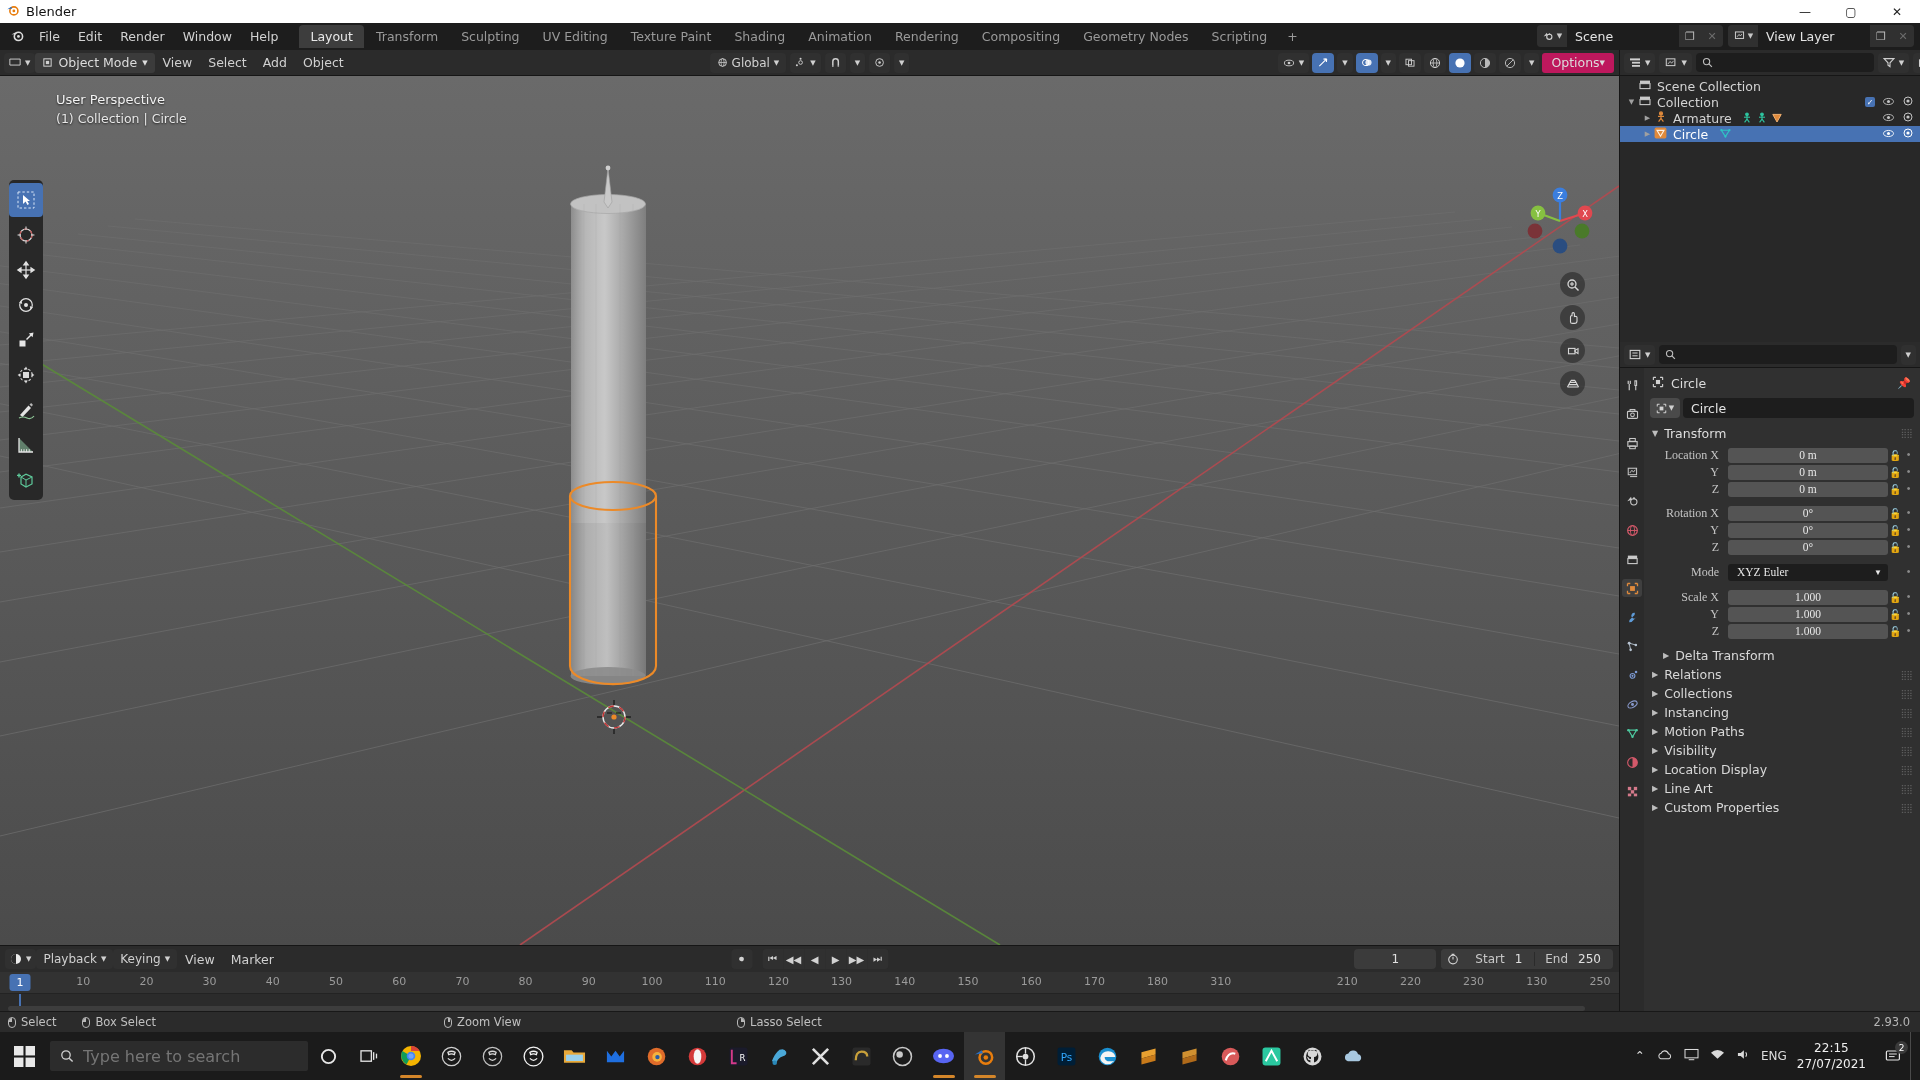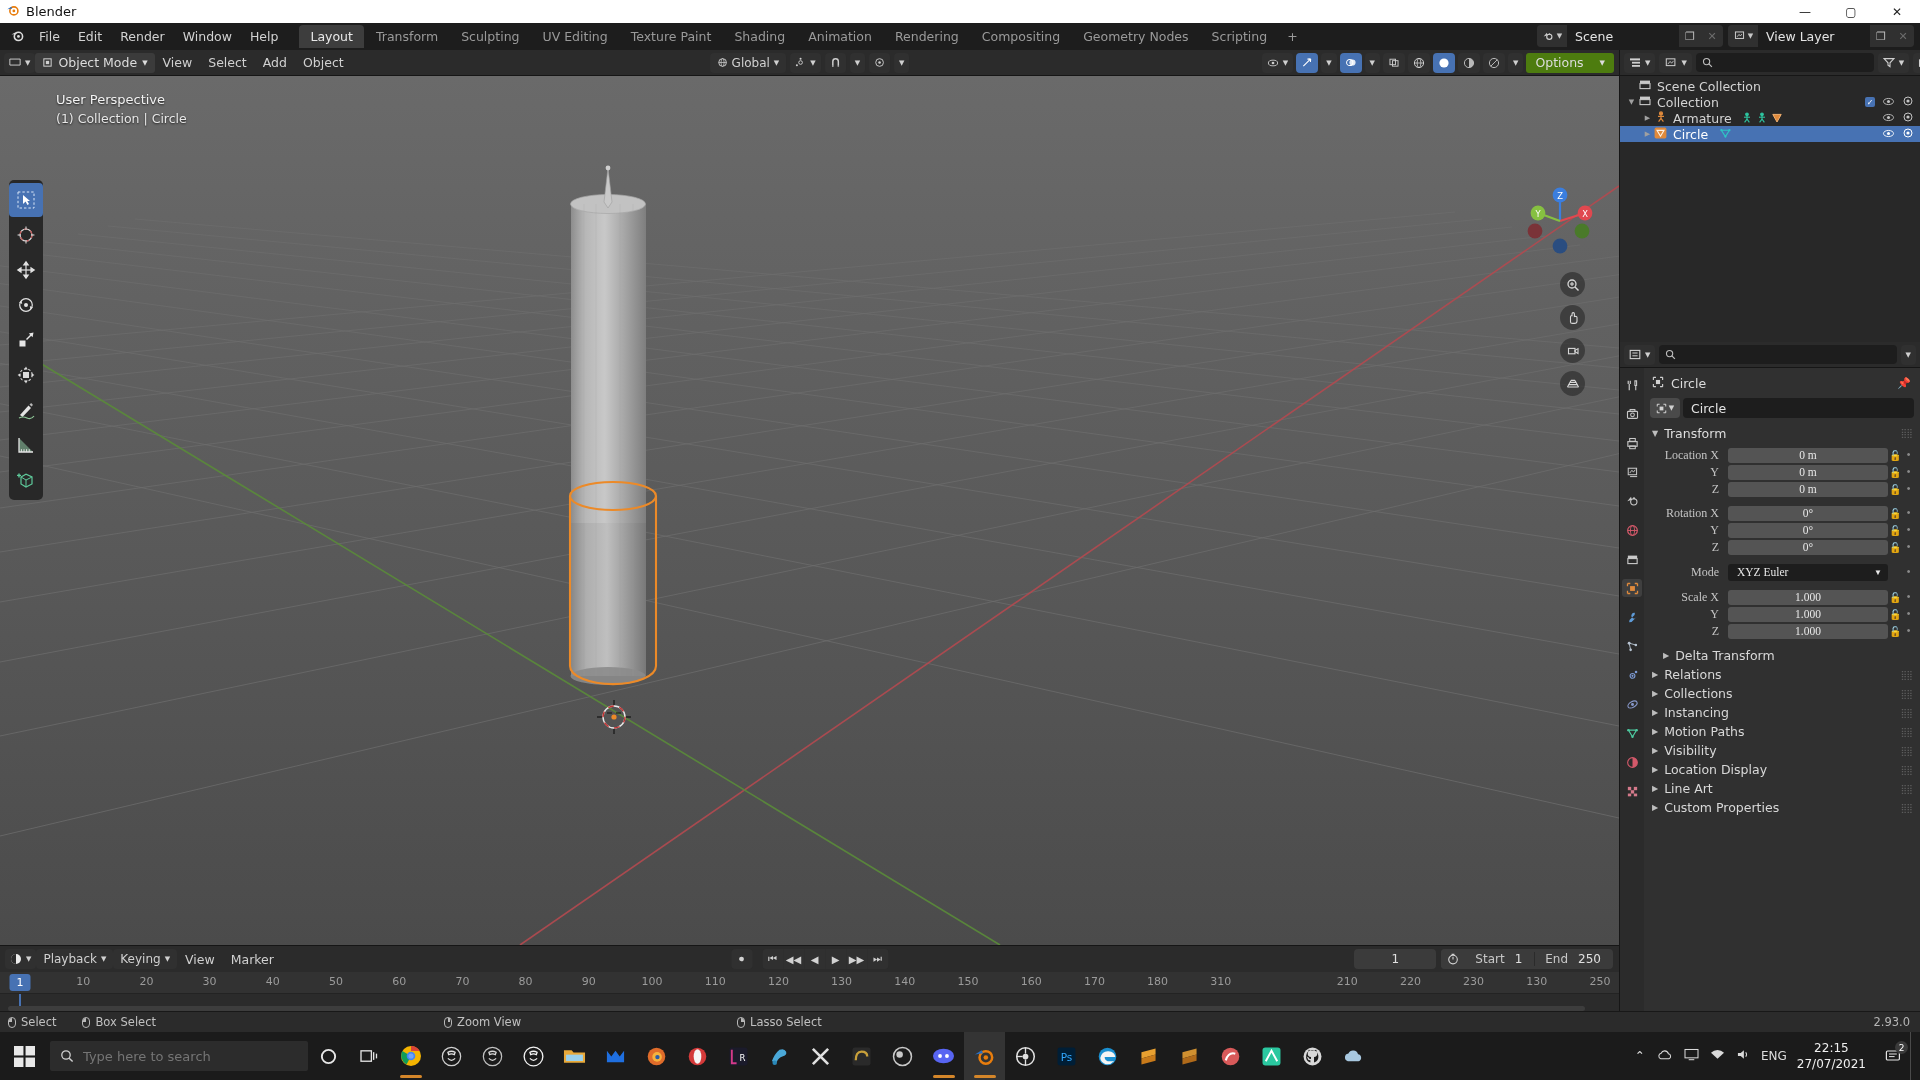--- a/index.html
+++ b/index.html
@@ -47,22 +47,22 @@
     padding:0 4px; position:relative; border-bottom:1px solid #161616; }
   .vp-mode { display:flex; align-items:center; gap:5px; height:20px; padding:0 7px;
     background:#3b3b3b; border-radius:3px; font-size:12.5px; color:#dcdcdc; }
   .vp-menu { padding:2px 8px; font-size:12.5px; color:#d0d0d0; border-radius:3px; }
   .vph-center { position:absolute; left:50%; transform:translateX(-50%);
     display:flex; align-items:center; gap:4px; }
   .pill { height:20px; display:flex; align-items:center; gap:4px; padding:0 7px;
     background:#303030; border-radius:4px; font-size:12px; color:#d0d0d0; }
   .pill.sq { padding:0 5px; }
   .vph-right { position:absolute; right:5px; display:flex; align-items:center; gap:3px; }
-  .opt-btn { height:20px; padding:0 9px; background:#4d7c0f; border-radius:3px;
-    font-size:12.5px; color:#dcdcdc; display:flex; align-items:center; gap:16px; }
+  .opt-btn { height:20px; padding:0 9px; background:#be185d; border-radius:3px;
+    font-size:12.5px; color:#dcdcdc; display:flex; align-items:center; gap:0; }
 
   
   #viewport { position:absolute; top:26px; left:0; right:0; bottom:66px;
     background:linear-gradient(#606060,#5a5a5a 45%,#4f4f4f);
     overflow:hidden; }
   #vp-overlay-text { position:absolute; left:56px; top:14px; font-size:13px;
     color:#f2f2f2; text-shadow:0 1px 2px rgba(0,0,0,.7); line-height:19px; }
   #vp-overlay-text .sub { color:#e8e8e8; font-size:12.5px; }
 
   
@@ -187,21 +187,21 @@
   #sb-version { position:absolute; right:10px; font-size:11.5px; color:#b6b6b6; }
 
   
   #taskbar { height:48px; background:#1b1b1b; display:flex; align-items:center;
     position:relative; }
   #start { width:48px; height:48px; display:flex; align-items:center;
     justify-content:center; }
   #tb-search { width:258px; height:30px; background:#2c2c2c; border-radius:2px;
     display:flex; align-items:center; gap:9px; padding:0 10px; margin-left:2px; }
   #tb-search input { background:transparent; border:0; outline:none; flex:1;
-    color:#fca5a5; font-size:13px; font-family:inherit; }
+    color:#fca5a5; font-size:16px; font-family:inherit; }
   .tb-ic { width:41px; height:48px; display:flex; align-items:center;
     justify-content:center; position:relative; }
   .tb-ic.run::after { content:""; position:absolute; bottom:2px; left:50%;
     transform:translateX(-50%); width:22px; height:3px; background:#d4862a; border-radius:2px; }
   .tb-ic.active { background:#343434; }
   #tray { position:absolute; right:0; height:48px; display:flex;
     align-items:center; gap:0; padding-right:4px; }
   .tray-ic { width:26px; text-align:center; font-size:12px; color:#ddd; }
   #clock { text-align:center; font-size:12px; color:#f0f0f0;
     line-height:16px; padding:0 10px 0 6px; }

